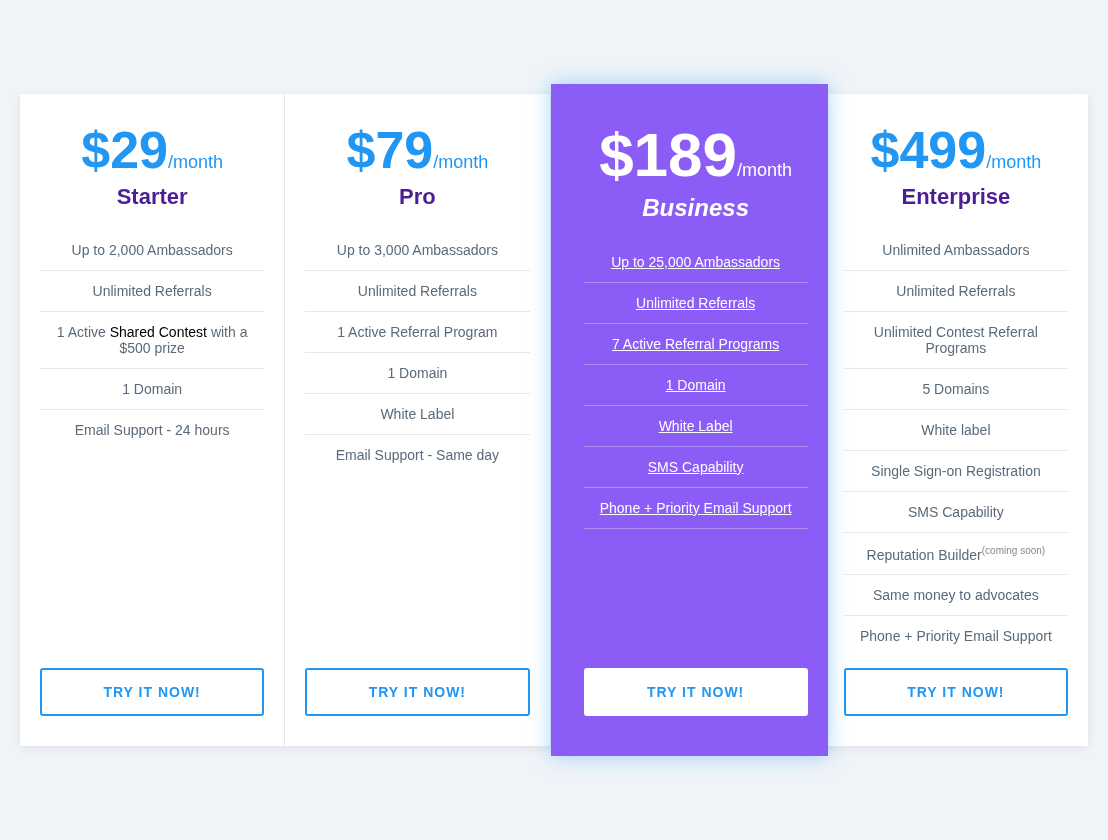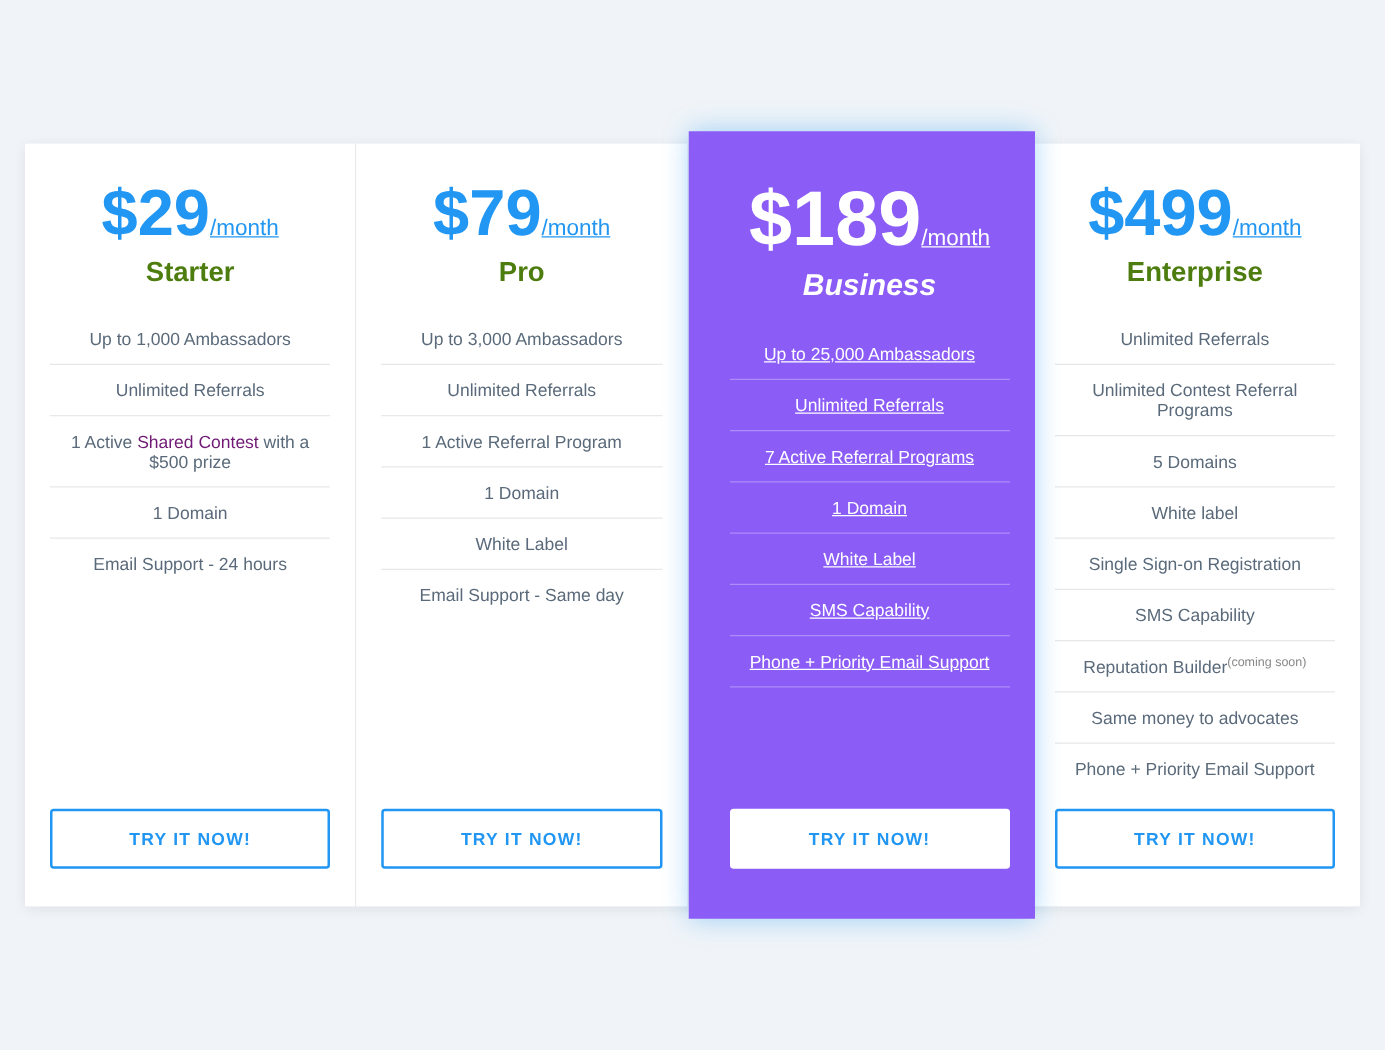--- a/index.html
+++ b/index.html
@@ -61,29 +61,28 @@
       line-height: 1;
     }
     .plan.featured .price-amount {
       color: #fff;
       font-size: 62px;
     }
     .price-period {
       font-size: 18px;
       font-weight: 400;
       color: #2196f3;
-      text-decoration: underline;
     }
     .plan.featured .price-period {
       color: #fff;
     }
     .plan-name {
       font-size: 22px;
       font-weight: 700;
-      color: #4d7c0f;
+      color: #4c1d95;
       margin-bottom: 20px;
       text-align: center;
     }
     .plan.featured .plan-name {
       color: #fff;
       font-size: 24px;
       font-style: italic;
     }
     .features-list {
       list-style: none;
@@ -99,21 +98,21 @@
     }
     .plan.featured .features-list li {
       color: #fff;
       border-bottom: 1px solid rgba(255,255,255,0.3);
       text-decoration: underline;
     }
     .features-list li:last-child {
       border-bottom: none;
     }
     .feature-link {
-      color: #701a75;
+      color: #000000;
       text-decoration: none;
     }
     .superscript {
       font-size: 10px;
       vertical-align: super;
       color: #888;
     }
     .btn-try {
       margin-top: 12px;
       width: 100%;
@@ -137,21 +136,21 @@
     }
   </style>
 </head>
 <body>
 
 <div class="pricing-container">
 <div class="plan">
       <div class="price-block"><span class="price-amount">$29<span class="price-period">/month</span></span></div>
       <div class="plan-name">Starter</div>
       <ul class="features-list">
-        <li>Up to 1,000 Ambassadors</li>
+        <li>Up to 2,000 Ambassadors</li>
         <li>Unlimited Referrals</li>
         <li>1 Active <a class="feature-link" href="#">Shared Contest</a> with a $500 prize</li>
         <li>1 Domain</li>
         <li>Email Support - 24 hours</li>
       </ul>
       <button class="btn-try">TRY IT NOW!</button>
     </div>
     <div class="plan">
       <div class="price-block"><span class="price-amount">$79<span class="price-period">/month</span></span></div>
       <div class="plan-name">Pro</div>
@@ -176,20 +175,21 @@
         <li>White Label</li>
         <li>SMS Capability</li>
         <li>Phone + Priority Email Support</li>
       </ul>
       <button class="btn-try">TRY IT NOW!</button>
     </div>
     <div class="plan">
       <div class="price-block"><span class="price-amount">$499<span class="price-period">/month</span></span></div>
       <div class="plan-name">Enterprise</div>
       <ul class="features-list">
+        <li>Unlimited Ambassadors</li>
         <li>Unlimited Referrals</li>
         <li>Unlimited Contest Referral Programs</li>
         <li>5 Domains</li>
         <li>White label</li>
         <li>Single Sign-on Registration</li>
         <li>SMS Capability</li>
         <li>Reputation Builder<span class="superscript">(coming soon)</span></li>
         <li>Same money to advocates</li>
         <li>Phone + Priority Email Support</li>
       </ul>

